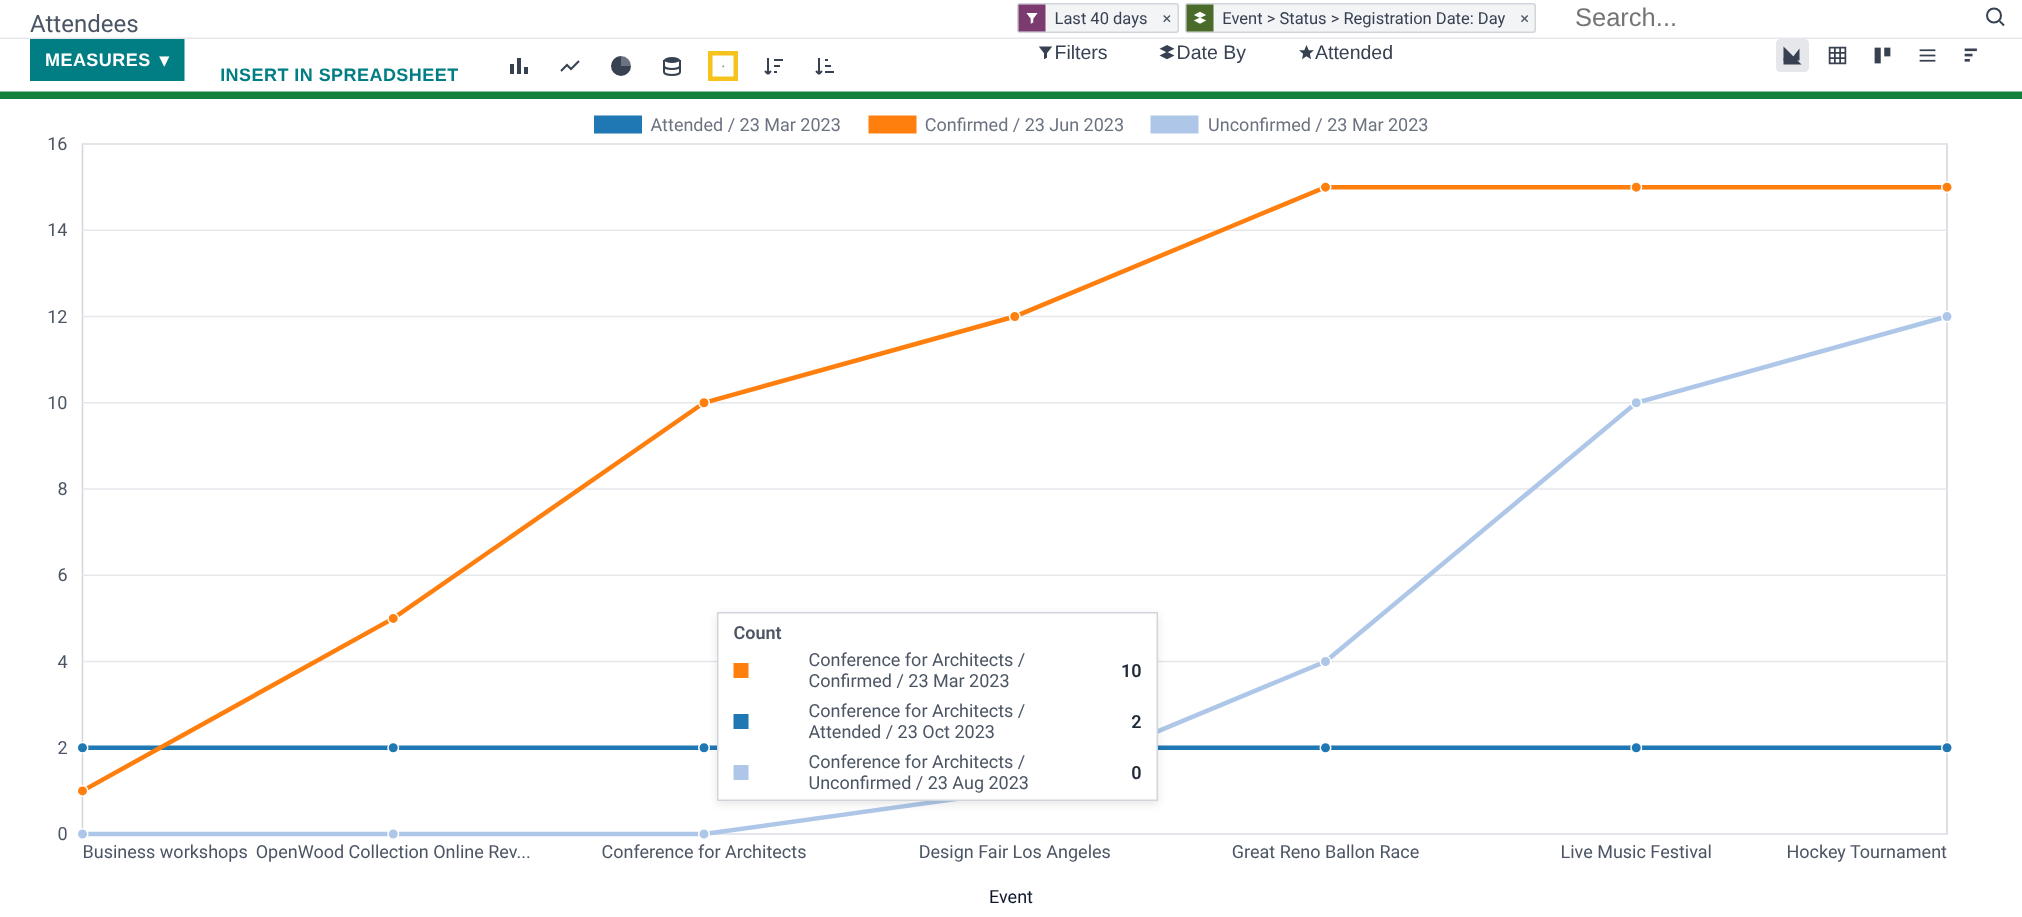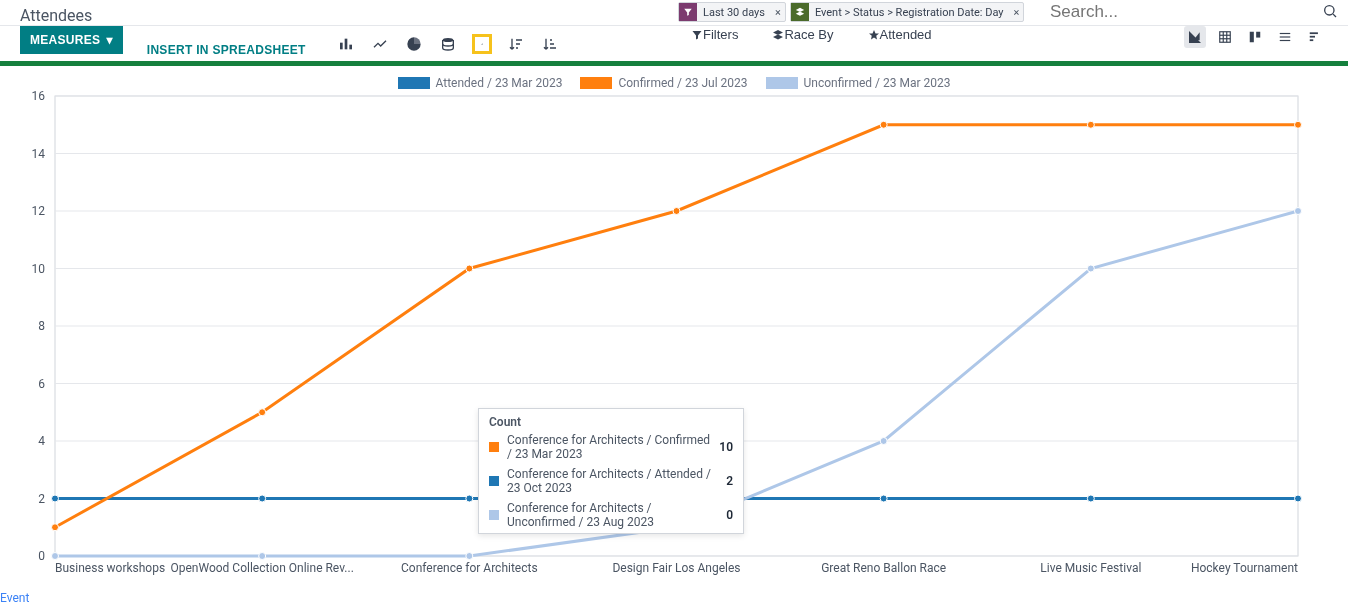--- a/index.html
+++ b/index.html
@@ -183,65 +183,66 @@
     gap: 18px;
     font-size: 12px;
     color: #6b7280;
   }
   .legend .item { display: inline-flex; align-items: center; gap: 6px; }
   .legend .swatch { width: 32px; height: 12px; display: inline-block; }
   .tooltip {
     position: absolute;
     left: 478px;
     top: 342px;
-    width: 266px;
+    width: 294px;
     background: #fff;
     border: 1px solid #d1d5db;
     box-shadow: 0 2px 6px rgba(0,0,0,0.1);
     font-size: 12px;
     color: #374151;
   }
   .tooltip .head {
     font-weight: 600;
     color: #4b5563;
     padding: 6px 10px 2px;
   }
   .tooltip .row {
     display: flex;
     align-items: center;
     padding: 2px 10px 4px;
+    gap: 32px;
   }
   .tooltip .dot {
     width: 10px; height: 10px; border-radius: 0; margin-right: 8px;
     flex: 0 0 auto;
   }
   .tooltip .label { flex: 1 1 auto; color: #4b5563; }
   .tooltip .val { font-weight: 600; color: #1f2937; width: 22px; text-align: right; }
   .axis-label-x {
     position: absolute;
     left: 0; right: 0; bottom: 6px;
-    text-align: left;
+    text-align: center;
     font-size: 12px;
-    color: #3b82f6;
+    color: #0f172a;
   }
 </style>
 </head>
 <body>
 
 <div class="top-row">
   <div class="page-title">Attendees</div>
 
   <div class="facets">
     <span class="facet">
       <span class="tag">
         <svg width="10" height="10" viewBox="0 0 24 24" fill="#fff">
             <path d="M3 4h18l-7 9v6l-4 2v-8z"></path>
           </svg>
       </span>
-      <span class="txt">Last 30 days</span>
+      <span class="txt">Last 40 days</span>
       <span class="close">×</span>
     </span>
     <span class="facet">
       <span class="tag group">
         <svg width="10" height="10" viewBox="0 0 24 24" fill="#fff">
             <path d="M12 2l10 5-10 5L2 7l10-5zm0 9l10 5-10 5-10-5 10-5z"></path>
           </svg>
       </span>
       <span class="txt">Event &gt; Status &gt; Registration Date: Day</span>
       <span class="close">×</span>
@@ -315,21 +316,21 @@
     <button>
       <svg width="12" height="12" viewBox="0 0 24 24" fill="#374151">
           <path d="M3 4h18l-7 9v6l-4 2v-8z"></path>
         </svg>
       <span>Filters</span>
     </button>
     <button>
       <svg width="12" height="12" viewBox="0 0 24 24" fill="#374151">
           <path d="M12 2l10 5-10 5L2 7l10-5zm0 9l10 5-10 5-10-5 10-5z"></path>
         </svg>
-      <span>Race By</span>
+      <span>Date By</span>
     </button>
     <button>
       <svg width="12" height="12" viewBox="0 0 24 24" fill="#374151">
           <path d="M12 2l3 7h7l-5.5 4.5L18 21l-6-4-6 4 1.5-7.5L2 9h7z"></path>
         </svg>
       <span>Attended</span>
     </button>
   </div>
 
   <div class="view-switch">
@@ -372,21 +373,21 @@
 </div>
 
 <div class="chart-wrap">
   <div class="legend">
     <span class="item">
         <span class="swatch" style="background:#1f77b4"></span>
         <span>Attended / 23 Mar 2023</span>
       </span>
     <span class="item">
         <span class="swatch" style="background:#ff7f0e"></span>
-        <span>Confirmed / 23 Jul 2023</span>
+        <span>Confirmed / 23 Jun 2023</span>
       </span>
     <span class="item">
         <span class="swatch" style="background:#aec7e8"></span>
         <span>Unconfirmed / 23 Mar 2023</span>
       </span>
   </div>
 
   <svg class="chart" id="chart-svg" width="1348" height="530">
       <rect x="55" y="30" width="1243" height="460" fill="none" stroke="#d1d5db" stroke-width="1"></rect>
       <line x1="55" y1="490" x2="1298" y2="490" stroke="#e5e7eb" stroke-width="1"></line>

